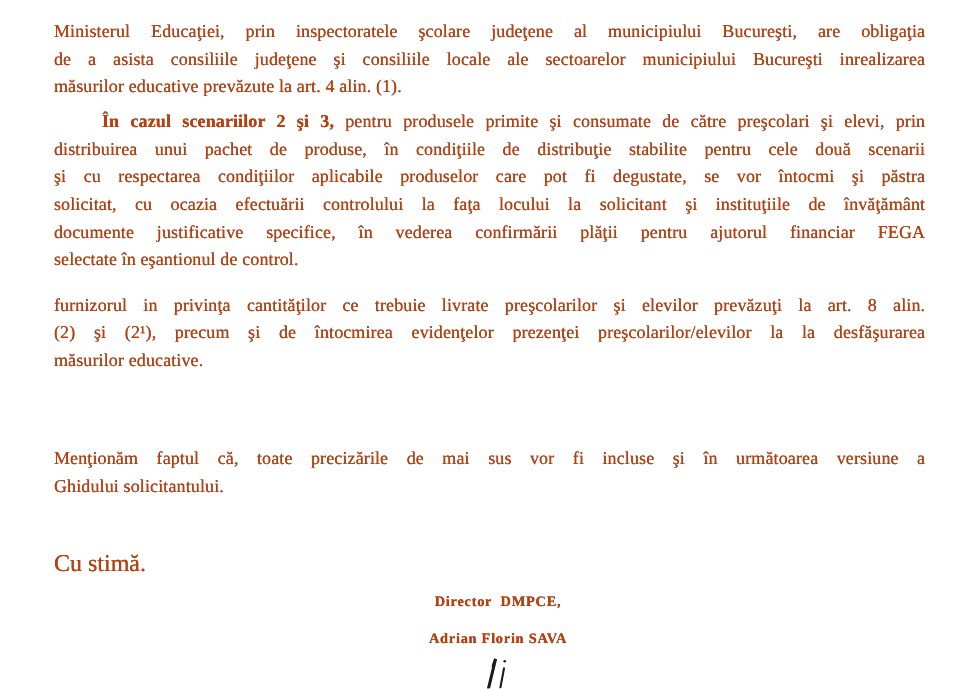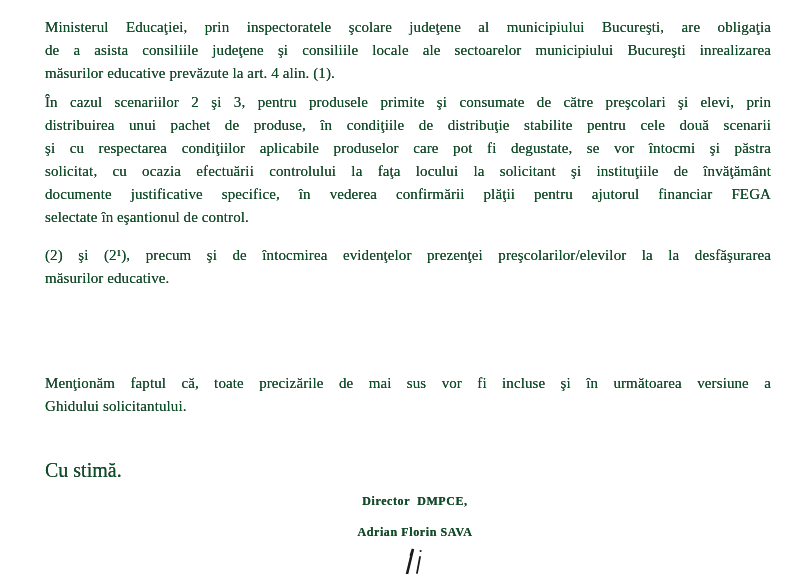--- a/index.html
+++ b/index.html
@@ -7,21 +7,21 @@
     padding: 0;
     background: #ffffff;
   }
   .page {
     position: relative;
     width: 800px;
     height: 574px;
     background: #ffffff;
     overflow: hidden;
     font-family: "Liberation Serif", "DejaVu Serif", serif;
-    color: #14532d;
+    color: #c2410c;
     filter: contrast(1.08);
   }
   .para {
     position: absolute;
     left: 45px;
     width: 726px;
     font-size: 15px;
     line-height: 23px;
     text-shadow: 0 0 0.6px rgba(10,10,10,0.75);
     letter-spacing: 0.1px;
@@ -31,21 +31,21 @@
     text-align: justify;
     text-align-last: justify;
     overflow: hidden;
     white-space: nowrap;
   }
   
   .ll {
     text-align: left;
     white-space: nowrap;
   }
-  .bold { font-weight: normal; }
+  .bold { font-weight: bold; margin-left: 40px; }
   #p1 { top: 16px; }
   #p2 { top: 91px; }
   #p3 { top: 244px; }
   #p4 { top: 372px; }
   #closing {
     position: absolute;
     left: 45px;
     top: 459px;
     font-size: 20px;
     line-height: 23px;
@@ -87,20 +87,21 @@
   <div class="para" id="p2">
     <div class="jl"><span class="bold">În cazul scenariilor 2 şi 3,</span><span> pentru produsele primite şi consumate de către preşcolari şi elevi, prin</span></div>
     <div class="jl">distribuirea unui pachet de produse, în condiţiile de distribuţie stabilite pentru cele două scenarii</div>
     <div class="jl">şi cu respectarea condiţiilor aplicabile produselor care pot fi degustate, se vor întocmi şi păstra</div>
     <div class="jl">solicitat, cu ocazia efectuării controlului la faţa locului la solicitant şi instituţiile de învăţământ</div>
     <div class="jl">documente justificative specifice, în vederea confirmării plăţii pentru ajutorul financiar FEGA</div>
     <div class="ll">selectate în eşantionul de control.</div>
   </div>
 
   <div class="para" id="p3">
+    <div class="jl">furnizorul in privinţa cantităţilor ce trebuie livrate preşcolarilor şi elevilor prevăzuţi la art. 8 alin.</div>
     <div class="jl">(2) şi (2¹), precum şi de întocmirea evidenţelor prezenţei preşcolarilor/elevilor la la desfăşurarea</div>
     <div class="ll">măsurilor educative.</div>
   </div>
 
   <div class="para" id="p4">
     <div class="jl">Menţionăm faptul că, toate precizările de mai sus vor fi incluse şi în următoarea versiune a</div>
     <div class="ll">Ghidului solicitantului.</div>
   </div>
 
   <div id="closing">Cu stimă.</div>

